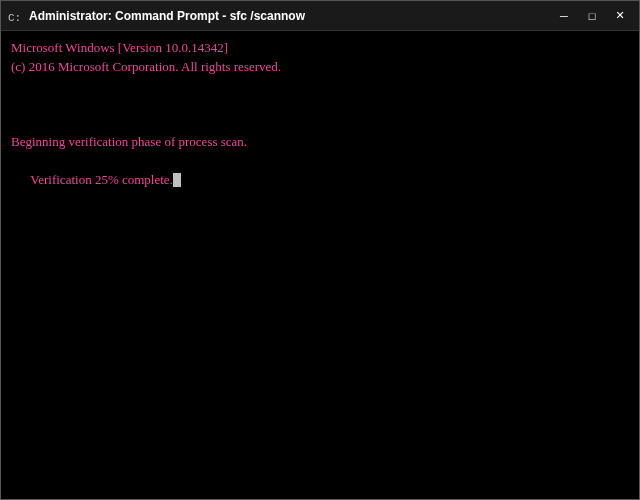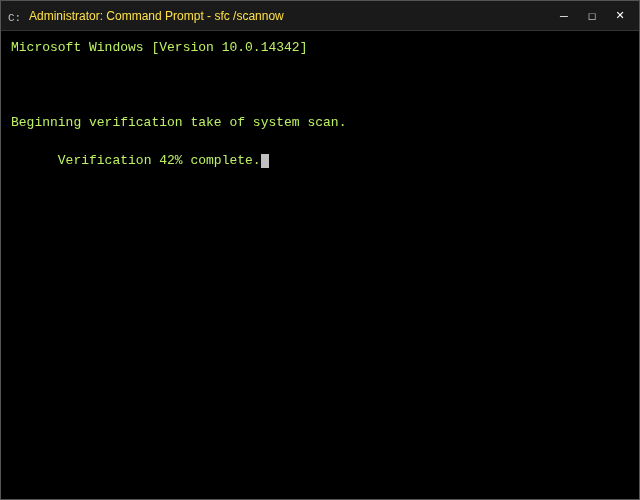--- a/index.html
+++ b/index.html
@@ -54,23 +54,24 @@
       font-size: 10px;
       color: #fff;
     }
 
     .title-bar-icon svg {
       width: 16px;
       height: 16px;
     }
 
     .title-bar-title {
-      color: #fde047;
+      color: #ffffff;
       font-size: 12px;
       font-family: 'Segoe UI', Arial, sans-serif;
+      font-weight: bold;
     }
 
     .title-bar-controls {
       display: flex;
       align-items: center;
       gap: 2px;
     }
 
     .title-bar-btn {
       width: 26px;
@@ -89,25 +90,25 @@
     .console-area {
       flex: 1;
       background: #000000;
       padding: 8px 10px;
       overflow: hidden;
       display: flex;
       flex-direction: column;
     }
 
     .console-line {
-      color: #bef264;
+      color: #ec4899;
       font-size: 13px;
       line-height: 1.45;
       white-space: pre;
-      font-family: Liberation Mono, monospace;
+      font-family: Liberation Serif, serif;
     }
 
     .console-line.empty {
       height: 1.45em;
     }
 
     .cursor {
       display: inline-block;
       width: 8px;
       height: 14px;
@@ -131,21 +132,22 @@
     </div>
     <div class="title-bar-controls">
       <button class="title-bar-btn">─</button>
       <button class="title-bar-btn">□</button>
       <button class="title-bar-btn close">✕</button>
     </div>
   </div>
 
   <div class="console-area">
     <div class="console-line">Microsoft Windows [Version 10.0.14342]</div>
+    <div class="console-line">(c) 2016 Microsoft Corporation. All rights reserved.</div>
     <div class="console-line empty"></div>
     <div class="console-line empty"></div>
     <div class="console-line empty"></div>
-    <div class="console-line">Beginning verification take of system scan.</div>
+    <div class="console-line">Beginning verification phase of process scan.</div>
     <div class="console-line">
-      <span>Verification 42% complete.</span><span class="cursor"></span>
+      <span>Verification 25% complete.</span><span class="cursor"></span>
     </div>
   </div>
 </div>
 
 </body></html>

